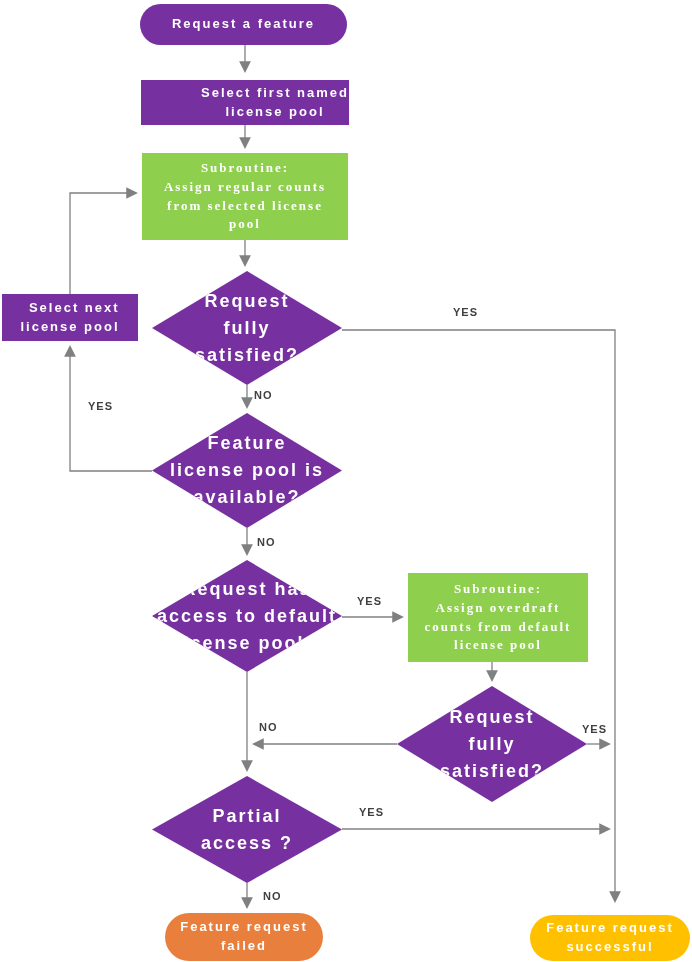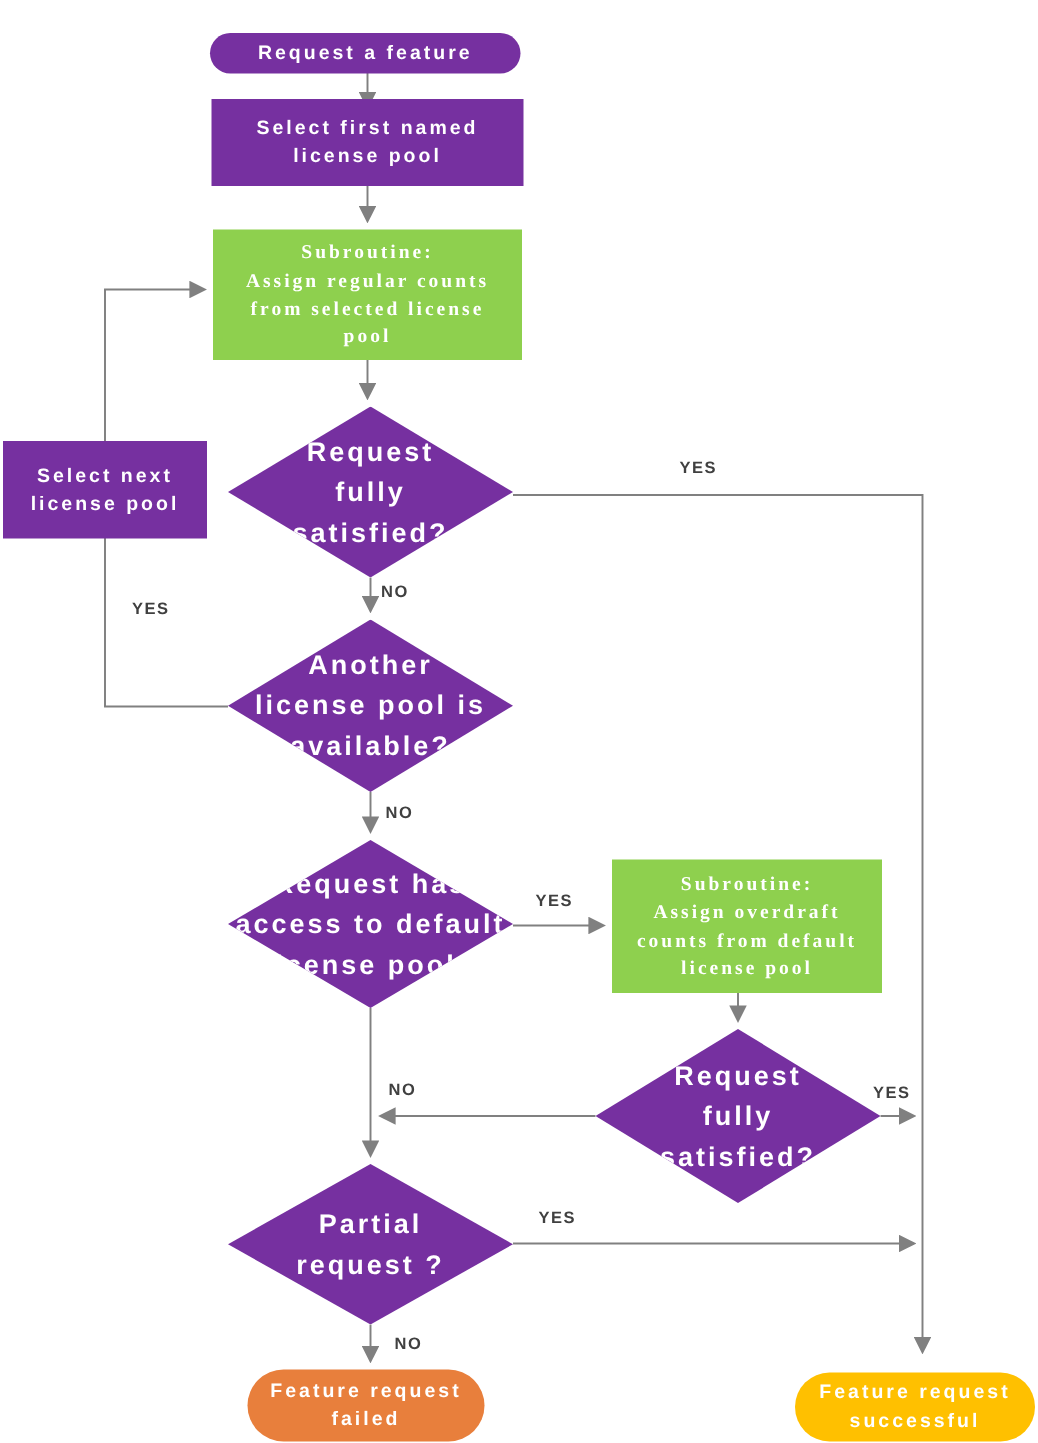--- a/index.html
+++ b/index.html
@@ -58,49 +58,49 @@
     <path d="M247 528 V554" marker-end="url(#arr)"></path>
     <path d="M342 617 H402" marker-end="url(#arr)"></path>
     <path d="M492 662 V680" marker-end="url(#arr)"></path>
     <path d="M587 744 H609" marker-end="url(#arr)"></path>
     <path d="M397 744 H254" marker-end="url(#arr)"></path>
     <path d="M247 672 V770" marker-end="url(#arr)"></path>
     <path d="M342 829 H609" marker-end="url(#arr)"></path>
     <path d="M247 883 V907" marker-end="url(#arr)"></path>
   </svg>
 
-  <div class="node pill purple" style="left:140px;top:22px;width:207px;height:27px;">
+  <div class="node pill purple" style="left:140px;top:4px;width:207px;height:41px;">
     <span class="label">Request a feature</span>
   </div>
 
-  <div class="node purple" style="left:141px;top:66px;width:208px;height:58px;">
+  <div class="node purple" style="left:141px;top:80px;width:208px;height:45px;justify-content:flex-end;">
     <span class="label">Select first named
 license pool</span>
   </div>
 
   <div class="node green" style="left:142px;top:153px;width:206px;height:87px;">
     <span class="label">Subroutine:
 Assign regular counts
 from selected license
 pool</span>
   </div>
 
   <div class="node diamond purple" style="left:152px;top:271px;width:190px;height:114px;">
     <span class="label">Request
 fully
 satisfied?</span>
   </div>
 
-  <div class="node purple" style="left:2px;top:294px;width:136px;height:65px;">
+  <div class="node purple" style="left:2px;top:294px;width:136px;height:47px;text-align:right;">
     <span class="label">Select next
 license pool</span>
   </div>
 
   <div class="node diamond purple" style="left:152px;top:413px;width:190px;height:115px;">
-    <span class="label">Another
+    <span class="label">Feature
 license pool is
 available?</span>
   </div>
 
   <div class="node diamond purple" style="left:152px;top:560px;width:190px;height:112px;">
     <span class="label">Request has
 access to default
 license pool?</span>
   </div>
 
@@ -112,21 +112,21 @@
   </div>
 
   <div class="node diamond purple" style="left:397px;top:686px;width:190px;height:116px;">
     <span class="label">Request
 fully
 satisfied?</span>
   </div>
 
   <div class="node diamond purple" style="left:152px;top:776px;width:190px;height:107px;">
     <span class="label">Partial
-request ?</span>
+access ?</span>
   </div>
 
   <div class="node pill orange" style="left:165px;top:913px;width:158px;height:48px;">
     <span class="label">Feature request
 failed</span>
   </div>
 
   <div class="node pill yellow" style="left:530px;top:915px;width:160px;height:46px;">
     <span class="label">Feature request
 successful</span>

